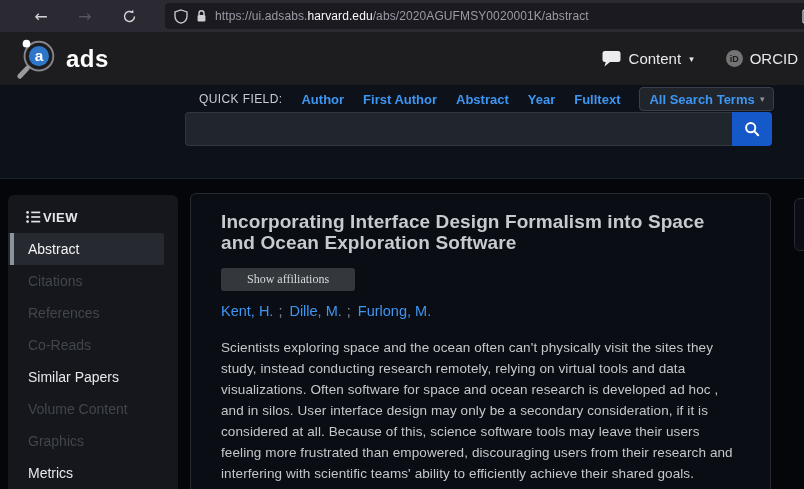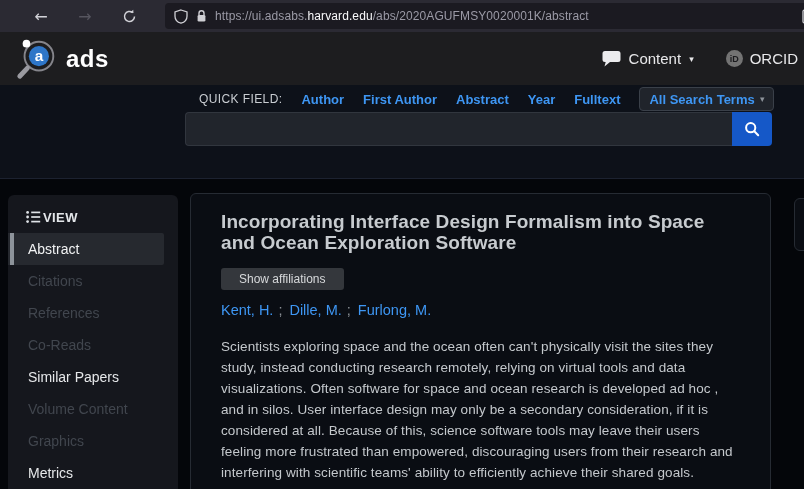--- a/index.html
+++ b/index.html
@@ -104,22 +104,22 @@
     position:absolute; left:190px; top:14px; width:581px; height:560px;
     background:#0a0d13; border:1px solid #262b33; border-radius:6px;
     padding:17px 30px 20px 30px;
   }
   .paper-title {
     margin:0; font-size:19px; font-weight:600; line-height:21px; color:#c7cbcf;
     letter-spacing:0.1px; max-width:525px;
   }
   .affil-btn {
     margin-top:15px; display:inline-block; background:#34373c; color:#d7d9db;
-    border:none; border-radius:3px; font-size:12px; padding:4px 18px;
-    font-family:Liberation Sans, sans-serif; cursor:pointer;
+    border:none; border-radius:3px; font-size:12px; padding:4px 26px;
+    font-family:Liberation Serif, serif; cursor:pointer;
   }
   .authors { margin-top:12px; font-size:14.5px; }
   .author-link { color:#3e96f3; text-decoration:none; cursor:pointer; }
   .author-sep { color:#8b9096; margin:0 7px 0 5px; }
   .abstract-text {
     margin:18px 0 0 0; font-size:13.5px; line-height:21px; color:#c4c8cc;
     max-width:523px; letter-spacing:0.1px;
   }
   .side-tools {
     position:absolute; left:794px; top:19px; width:40px; height:53px;

